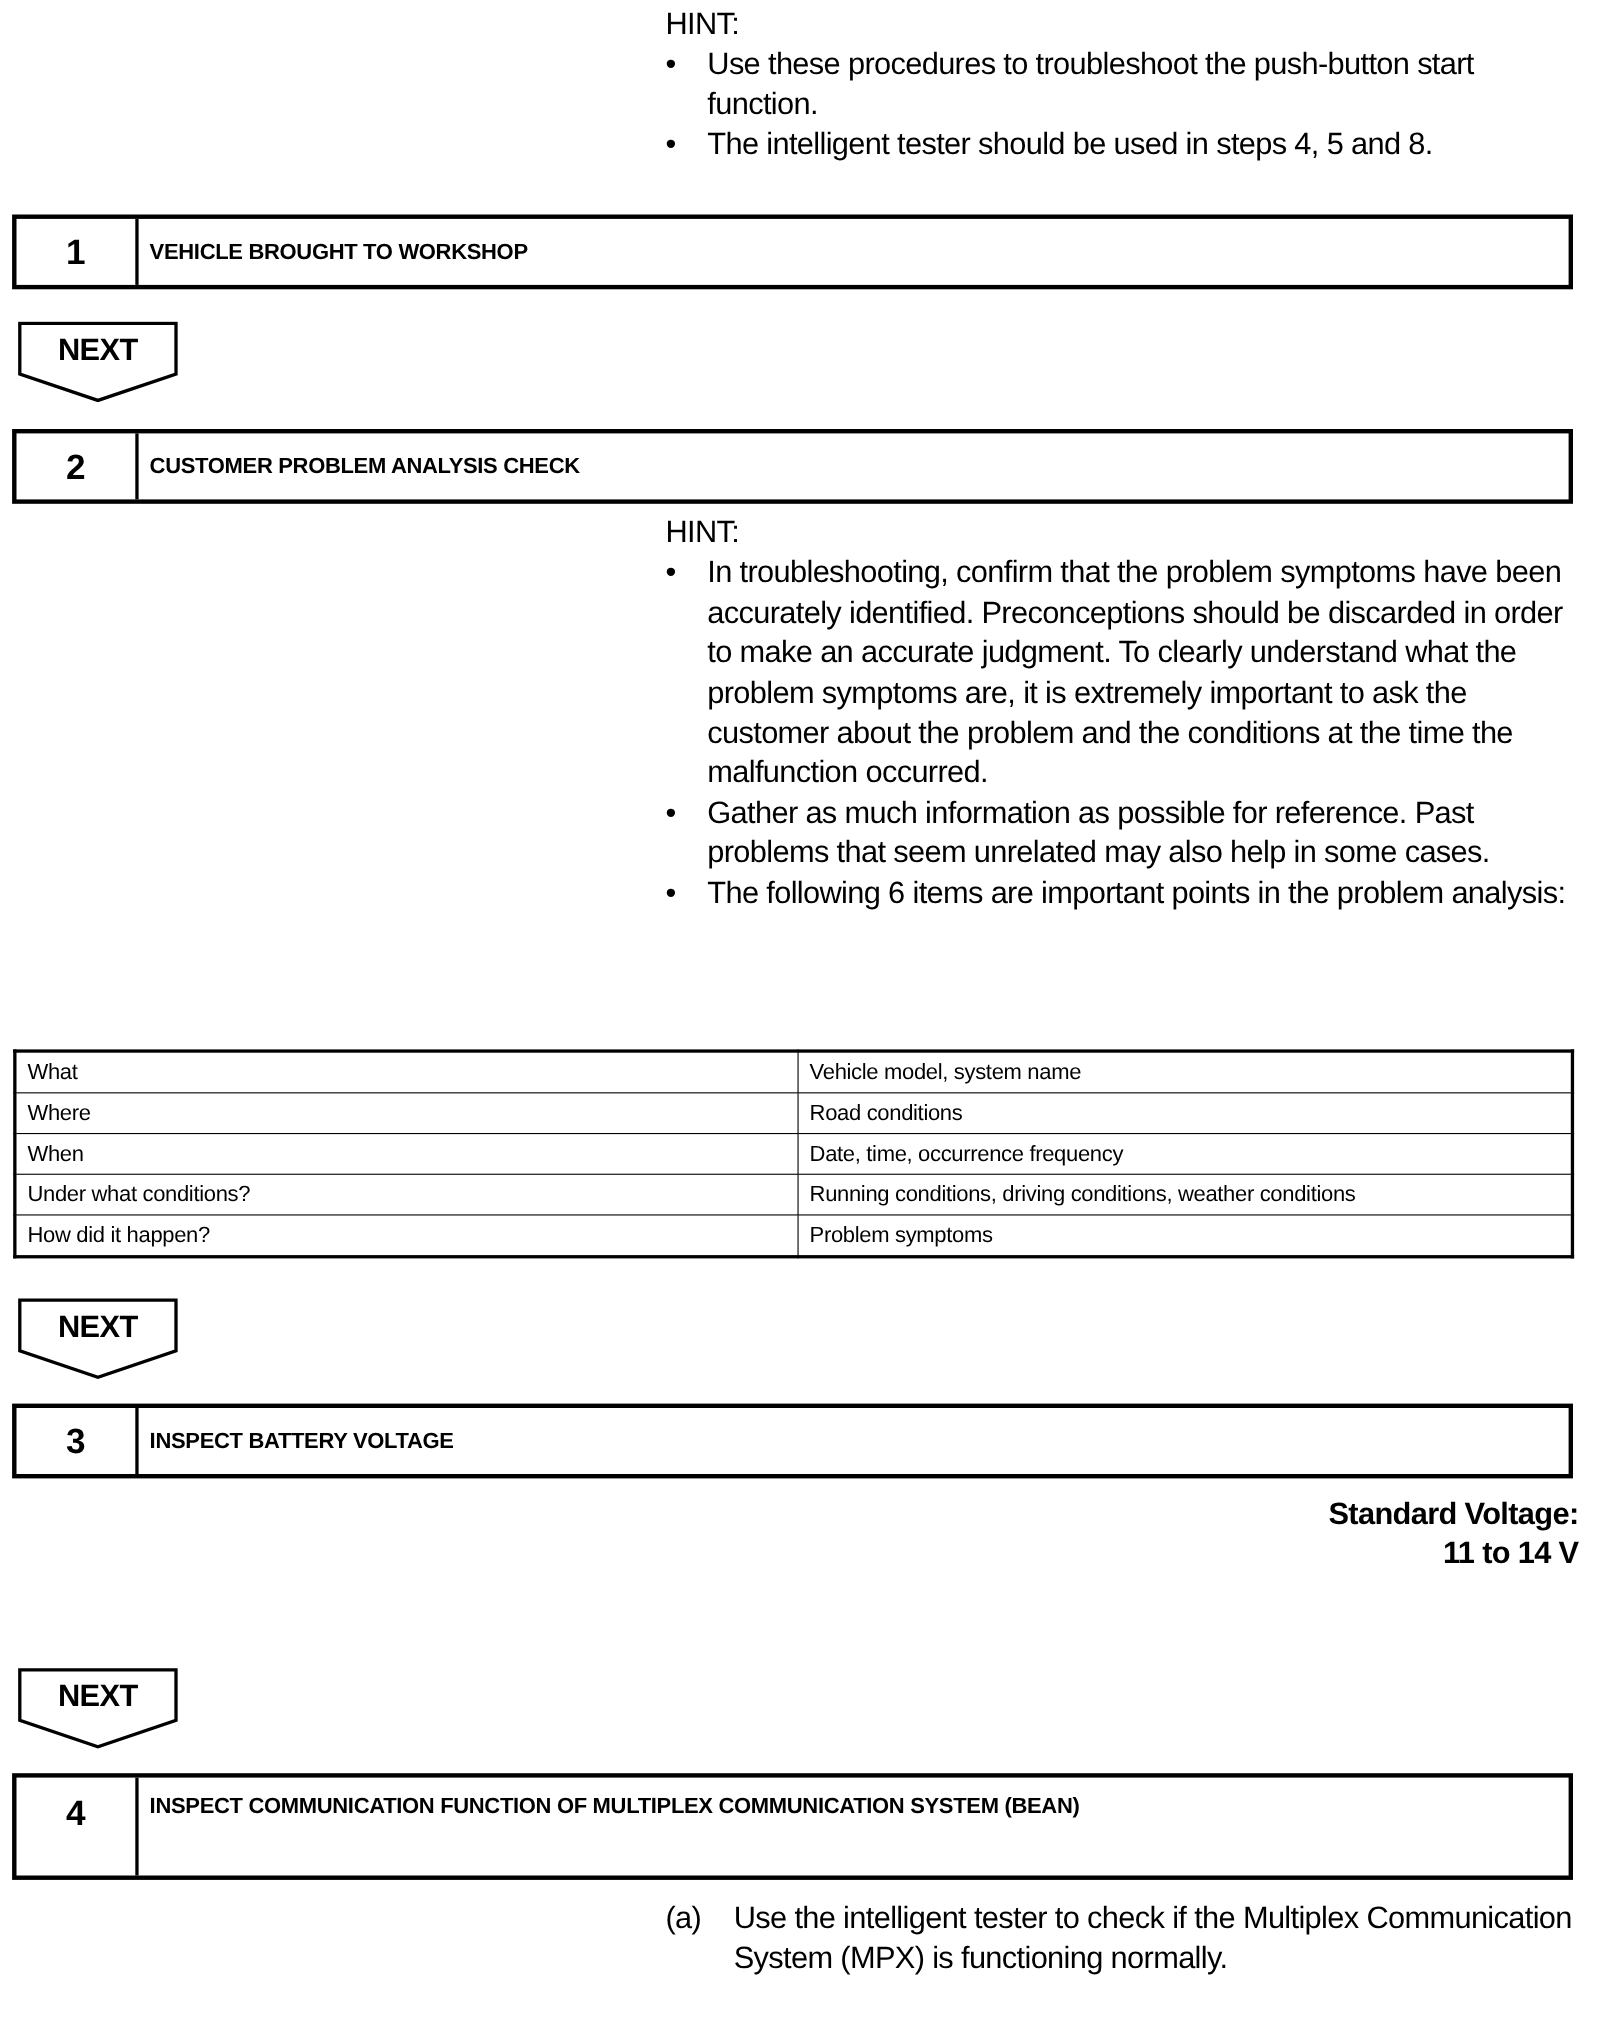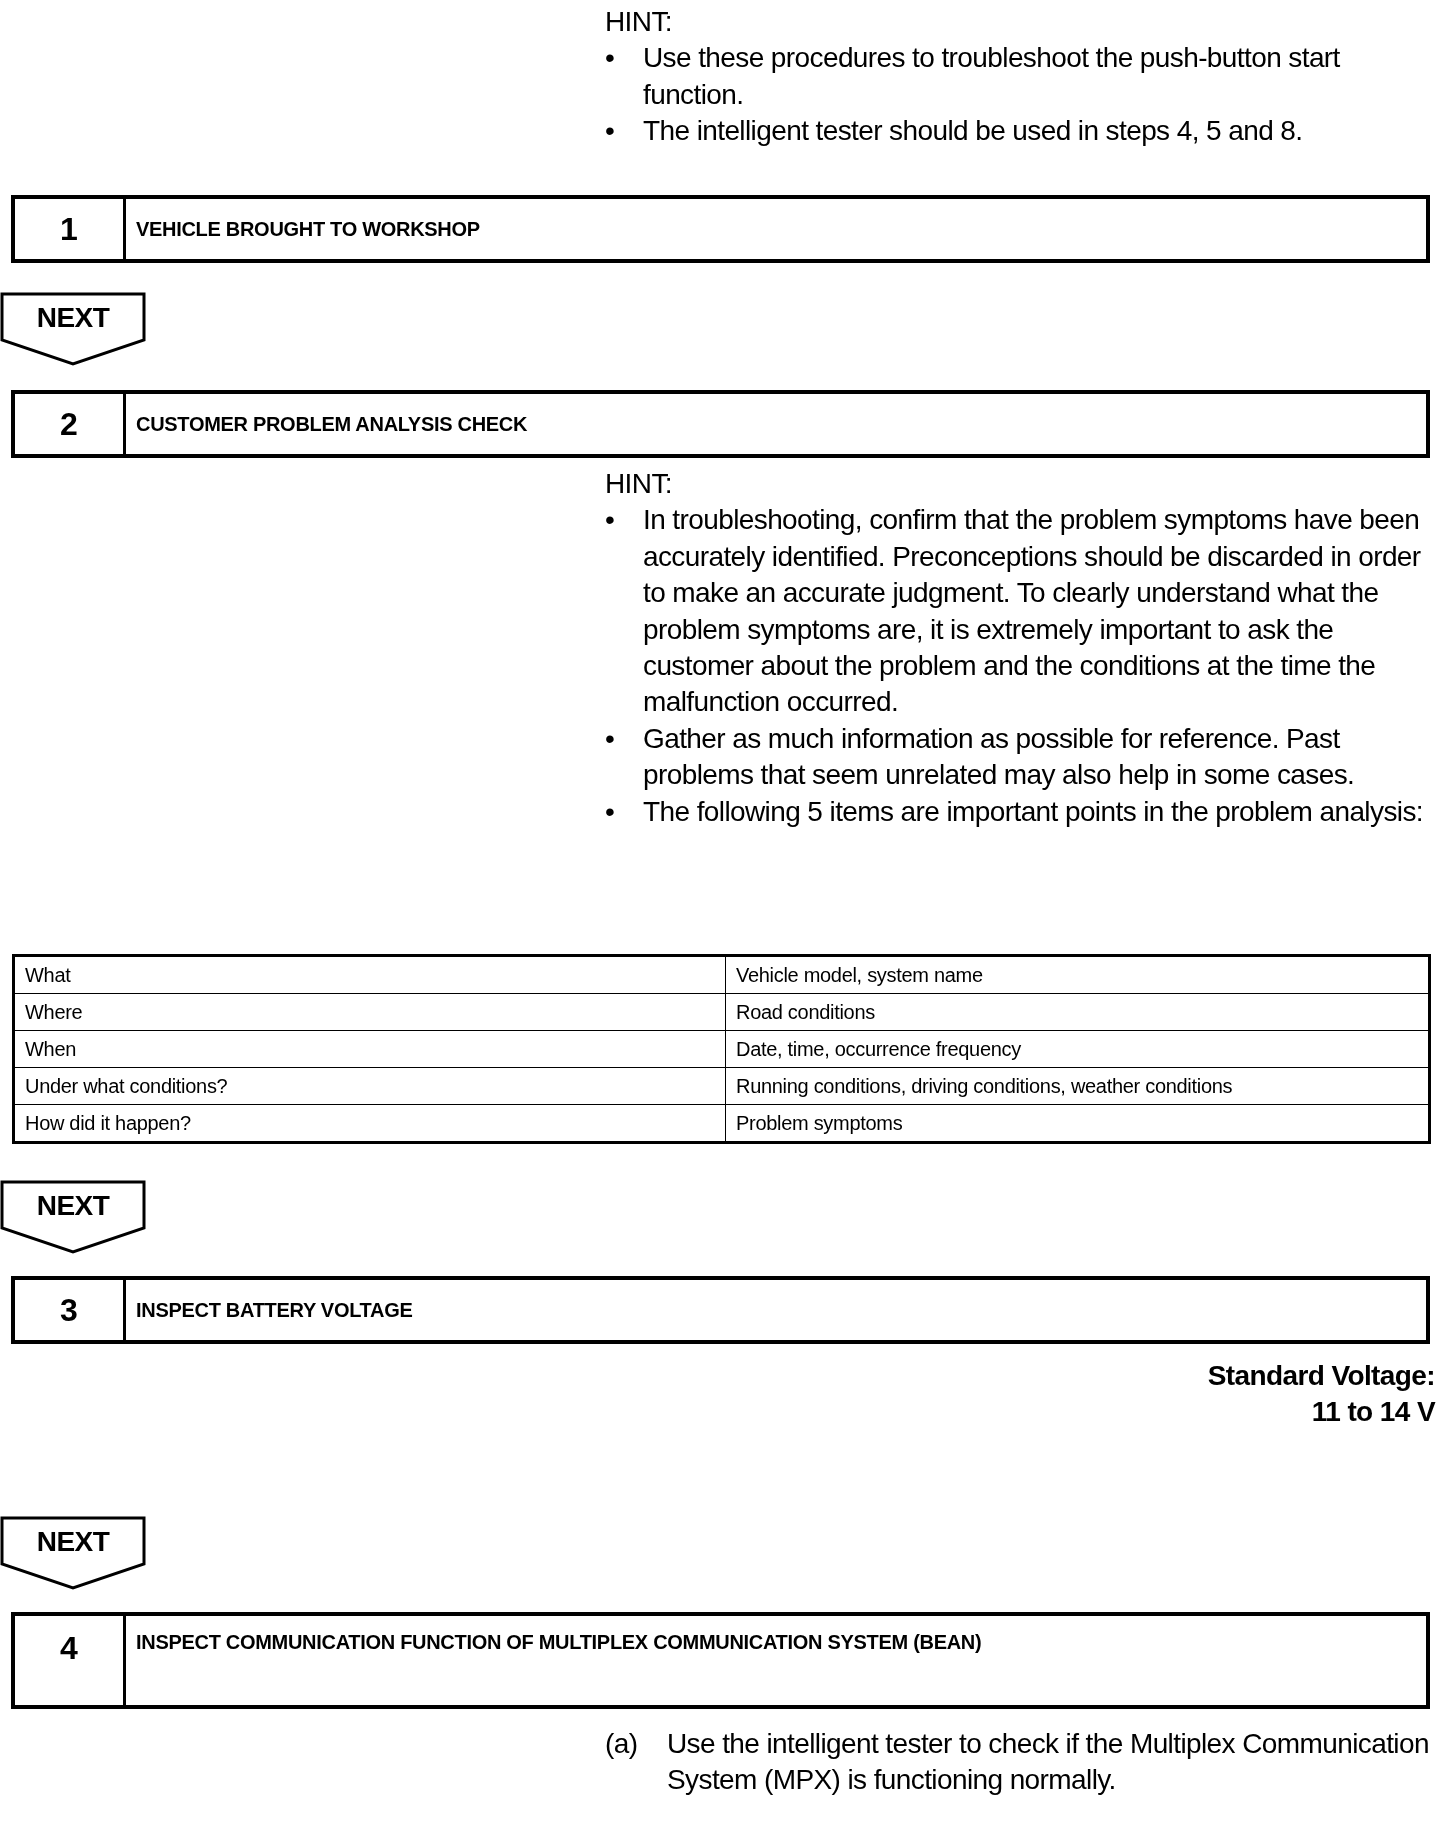--- a/index.html
+++ b/index.html
@@ -24,21 +24,21 @@
     width: 111px; flex: 0 0 111px; border-right: 3px solid #000; box-sizing: border-box;
     font-weight: bold; font-size: 32px; display: flex; align-items: center; justify-content: center;
   }
   .step .title {
     flex: 1; font-weight: bold; font-size: 20px; line-height: 36px; padding: 0 10px;
     display: flex; align-items: center; letter-spacing: -0.3px;
   }
   .step.tall .title { align-items: flex-start; padding-top: 8px; }
   .step.tall .num { align-items: flex-start; padding-top: 8px; }
   .next-btn {
-    position: absolute; left: 0; width: 160px; height: 74px; cursor: pointer;
+    position: absolute; left: 16px; width: 160px; height: 74px; cursor: pointer;
   }
   .next-btn svg { position: absolute; left: 0; top: 0; }
   .next-btn .lbl {
     position: absolute; left: 0; top: 10px; width: 146px; text-align: center;
     font-weight: bold; font-size: 28px; letter-spacing: -0.5px;
   }
   table.analysis {
     position: absolute; left: 12px; top: 954px; width: 1419px;
     border-collapse: collapse; border: 3px solid #000;
     font-size: 20px; letter-spacing: -0.3px;
@@ -84,21 +84,21 @@
 <div class="step" style="top:390px;height:68px;">
   <div class="num">2</div>
   <div class="title">CUSTOMER PROBLEM ANALYSIS CHECK</div>
 </div>
 
 <div class="hint" style="top:466px;">
   <span class="hint-label">HINT:</span>
   <ul>
     <li><span class="bullet">•</span><span>In troubleshooting, confirm that the problem symptoms have been accurately identified. Preconceptions should be discarded in order to make an accurate judgment. To clearly understand what the problem symptoms are, it is extremely important to ask the customer about the problem and the conditions at the time the malfunction occurred.</span></li>
     <li><span class="bullet">•</span><span>Gather as much information as possible for reference. Past problems that seem unrelated may also help in some cases.</span></li>
-    <li><span class="bullet">•</span><span>The following 5 items are important points in the problem analysis:</span></li>
+    <li><span class="bullet">•</span><span>The following 6 items are important points in the problem analysis:</span></li>
   </ul>
 </div>
 
 <table class="analysis">
   <tbody>
     <tr>
       <td class="c1">What</td>
       <td>Vehicle model, system name</td>
     </tr>
     <tr>

